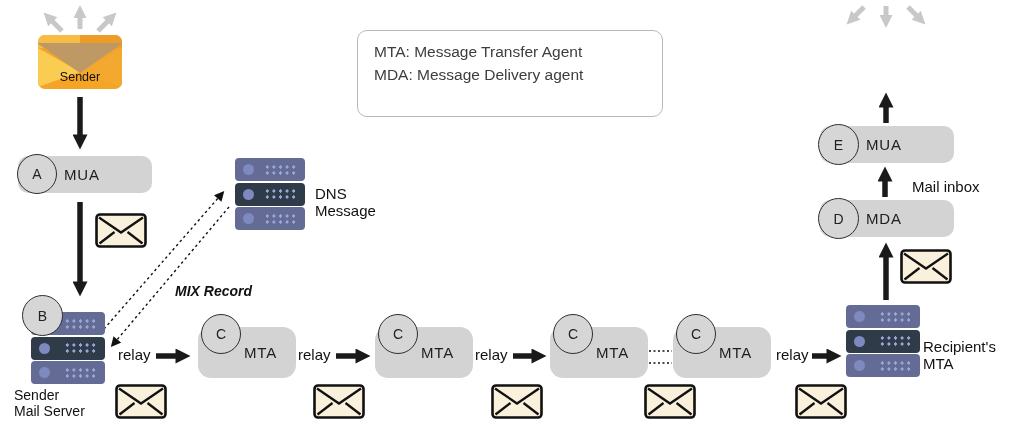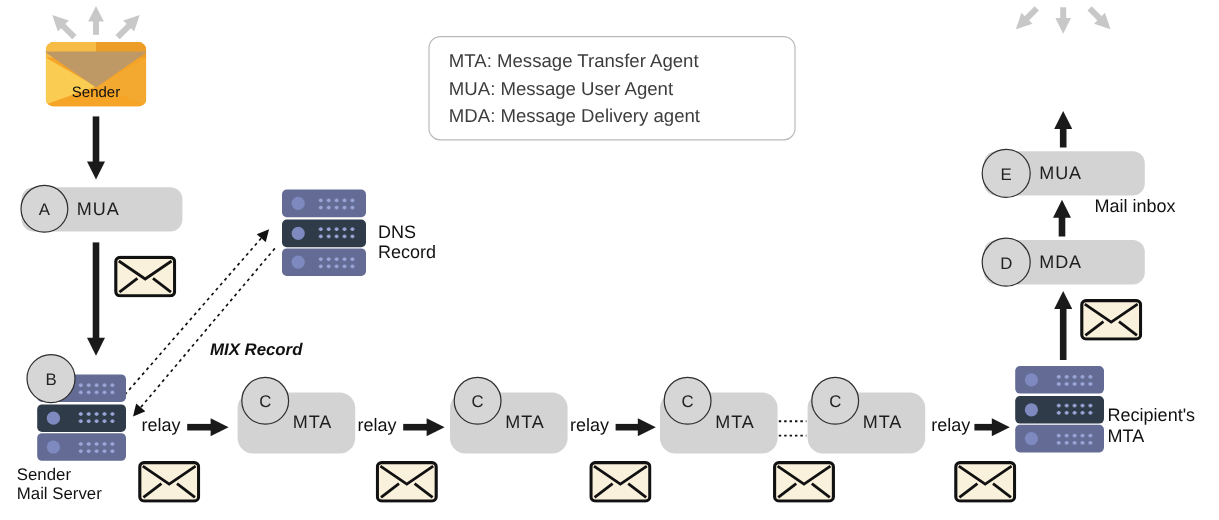--- a/index.html
+++ b/index.html
@@ -107,21 +107,20 @@
     </g>
 
     <g stroke="#111" stroke-width="1.6" stroke-dasharray="2,2.5">
       <line x1="649" y1="351" x2="672" y2="351"></line>
       <line x1="649" y1="363" x2="672" y2="363"></line>
     </g>
   </svg>
 
   <div class="abs legend">
     <div>MTA: Message Transfer Agent</div>
-    <div>MUA: Message User Agent</div>
     <div>MDA: Message Delivery agent</div>
   </div>
 
   <div class="abs env-orange" style="left:38px;top:35px;">
     <svg width="84" height="54" viewBox="0 0 84 54">
       <rect width="84" height="54" fill="#f5a426"></rect>
       <rect width="42" height="13" fill="#f6bc45"></rect>
       <rect x="42" width="42" height="13" fill="#ec9d28"></rect>
       <polygon points="0,13 42,37 0,52" fill="#facc52"></polygon>
       <polygon points="84,13 42,37 84,52" fill="#f3a82f"></polygon>
@@ -174,21 +173,21 @@
         <span class="bigdot"></span>
         <span class="dots"></span>
       </div>
     <div class="slab" style="width:70px;">
         <span class="bigdot"></span>
         <span class="dots"></span>
       </div>
   </div>
   <div class="abs node-label lg" style="left:315px;top:186px;width:70px;">
     <div>DNS</div>
-    <div>Record</div>
+    <div>Message</div>
   </div>
 
   <div class="abs tag bold" style="left:175px;top:283px;font-style:italic;">MIX Record</div>
 
   <div class="abs tag" style="left:118px;top:346px;">relay</div>
   <div class="abs tag" style="left:298px;top:346px;">relay</div>
   <div class="abs tag" style="left:475px;top:346px;">relay</div>
   <div class="abs tag" style="left:776px;top:346px;">relay</div>
 
   <div class="abs pill pill-mta" style="left:198px;top:327px;">
@@ -275,20 +274,20 @@
         <path d="M4.5,30.5 L19.5,19" fill="none" stroke="#111" stroke-width="2.3"></path>
         <path d="M47.5,30.5 L32.5,19" fill="none" stroke="#111" stroke-width="2.3"></path>
       </svg>
   </div>
 
   <div class="abs pill pill-sm" style="left:820px;top:200px;">
     <span class="badge" style="left:-2px;top:-2px;width:41px;height:41px;">D</span>
     <span class="lbl">MDA</span>
   </div>
 
-  <div class="abs tag" style="left:912px;top:164px;">Mail inbox</div>
+  <div class="abs tag" style="left:912px;top:178px;">Mail inbox</div>
 
   <div class="abs pill pill-sm" style="left:820px;top:126px;">
     <span class="badge" style="left:-2px;top:-2px;width:41px;height:41px;">E</span>
     <span class="lbl">MUA</span>
   </div>
 
 </div>
 
 </body></html>

